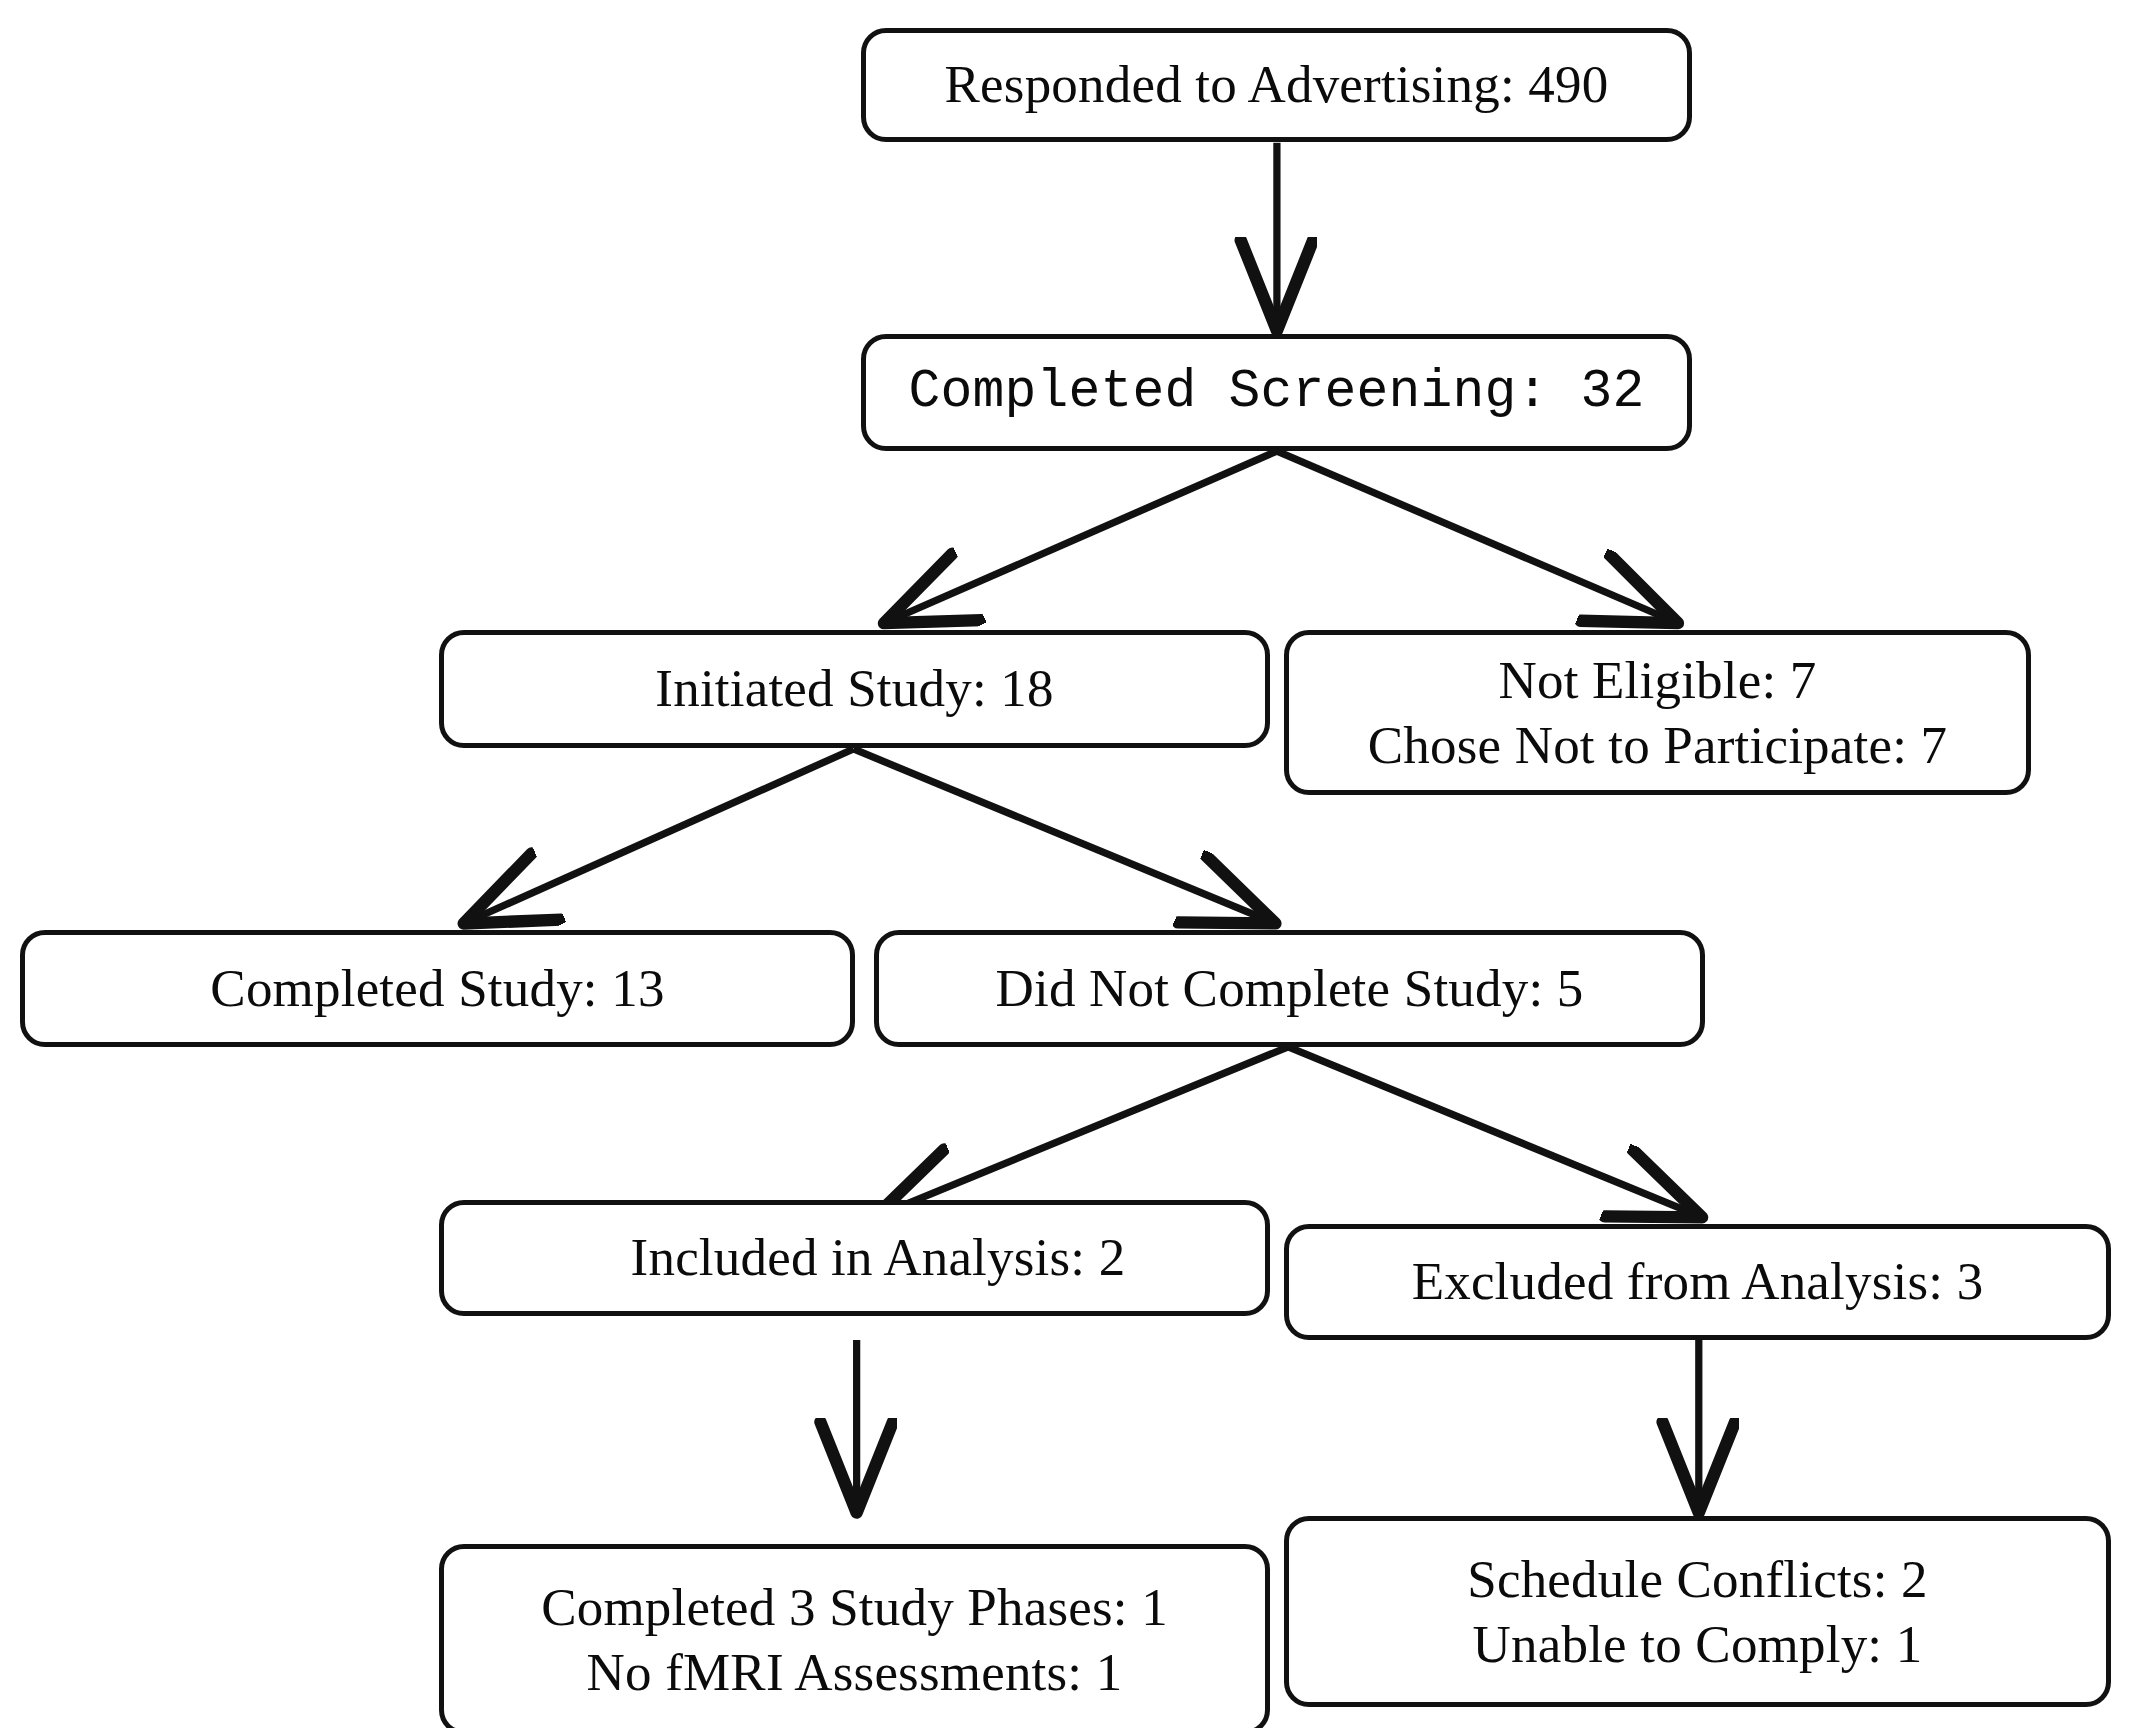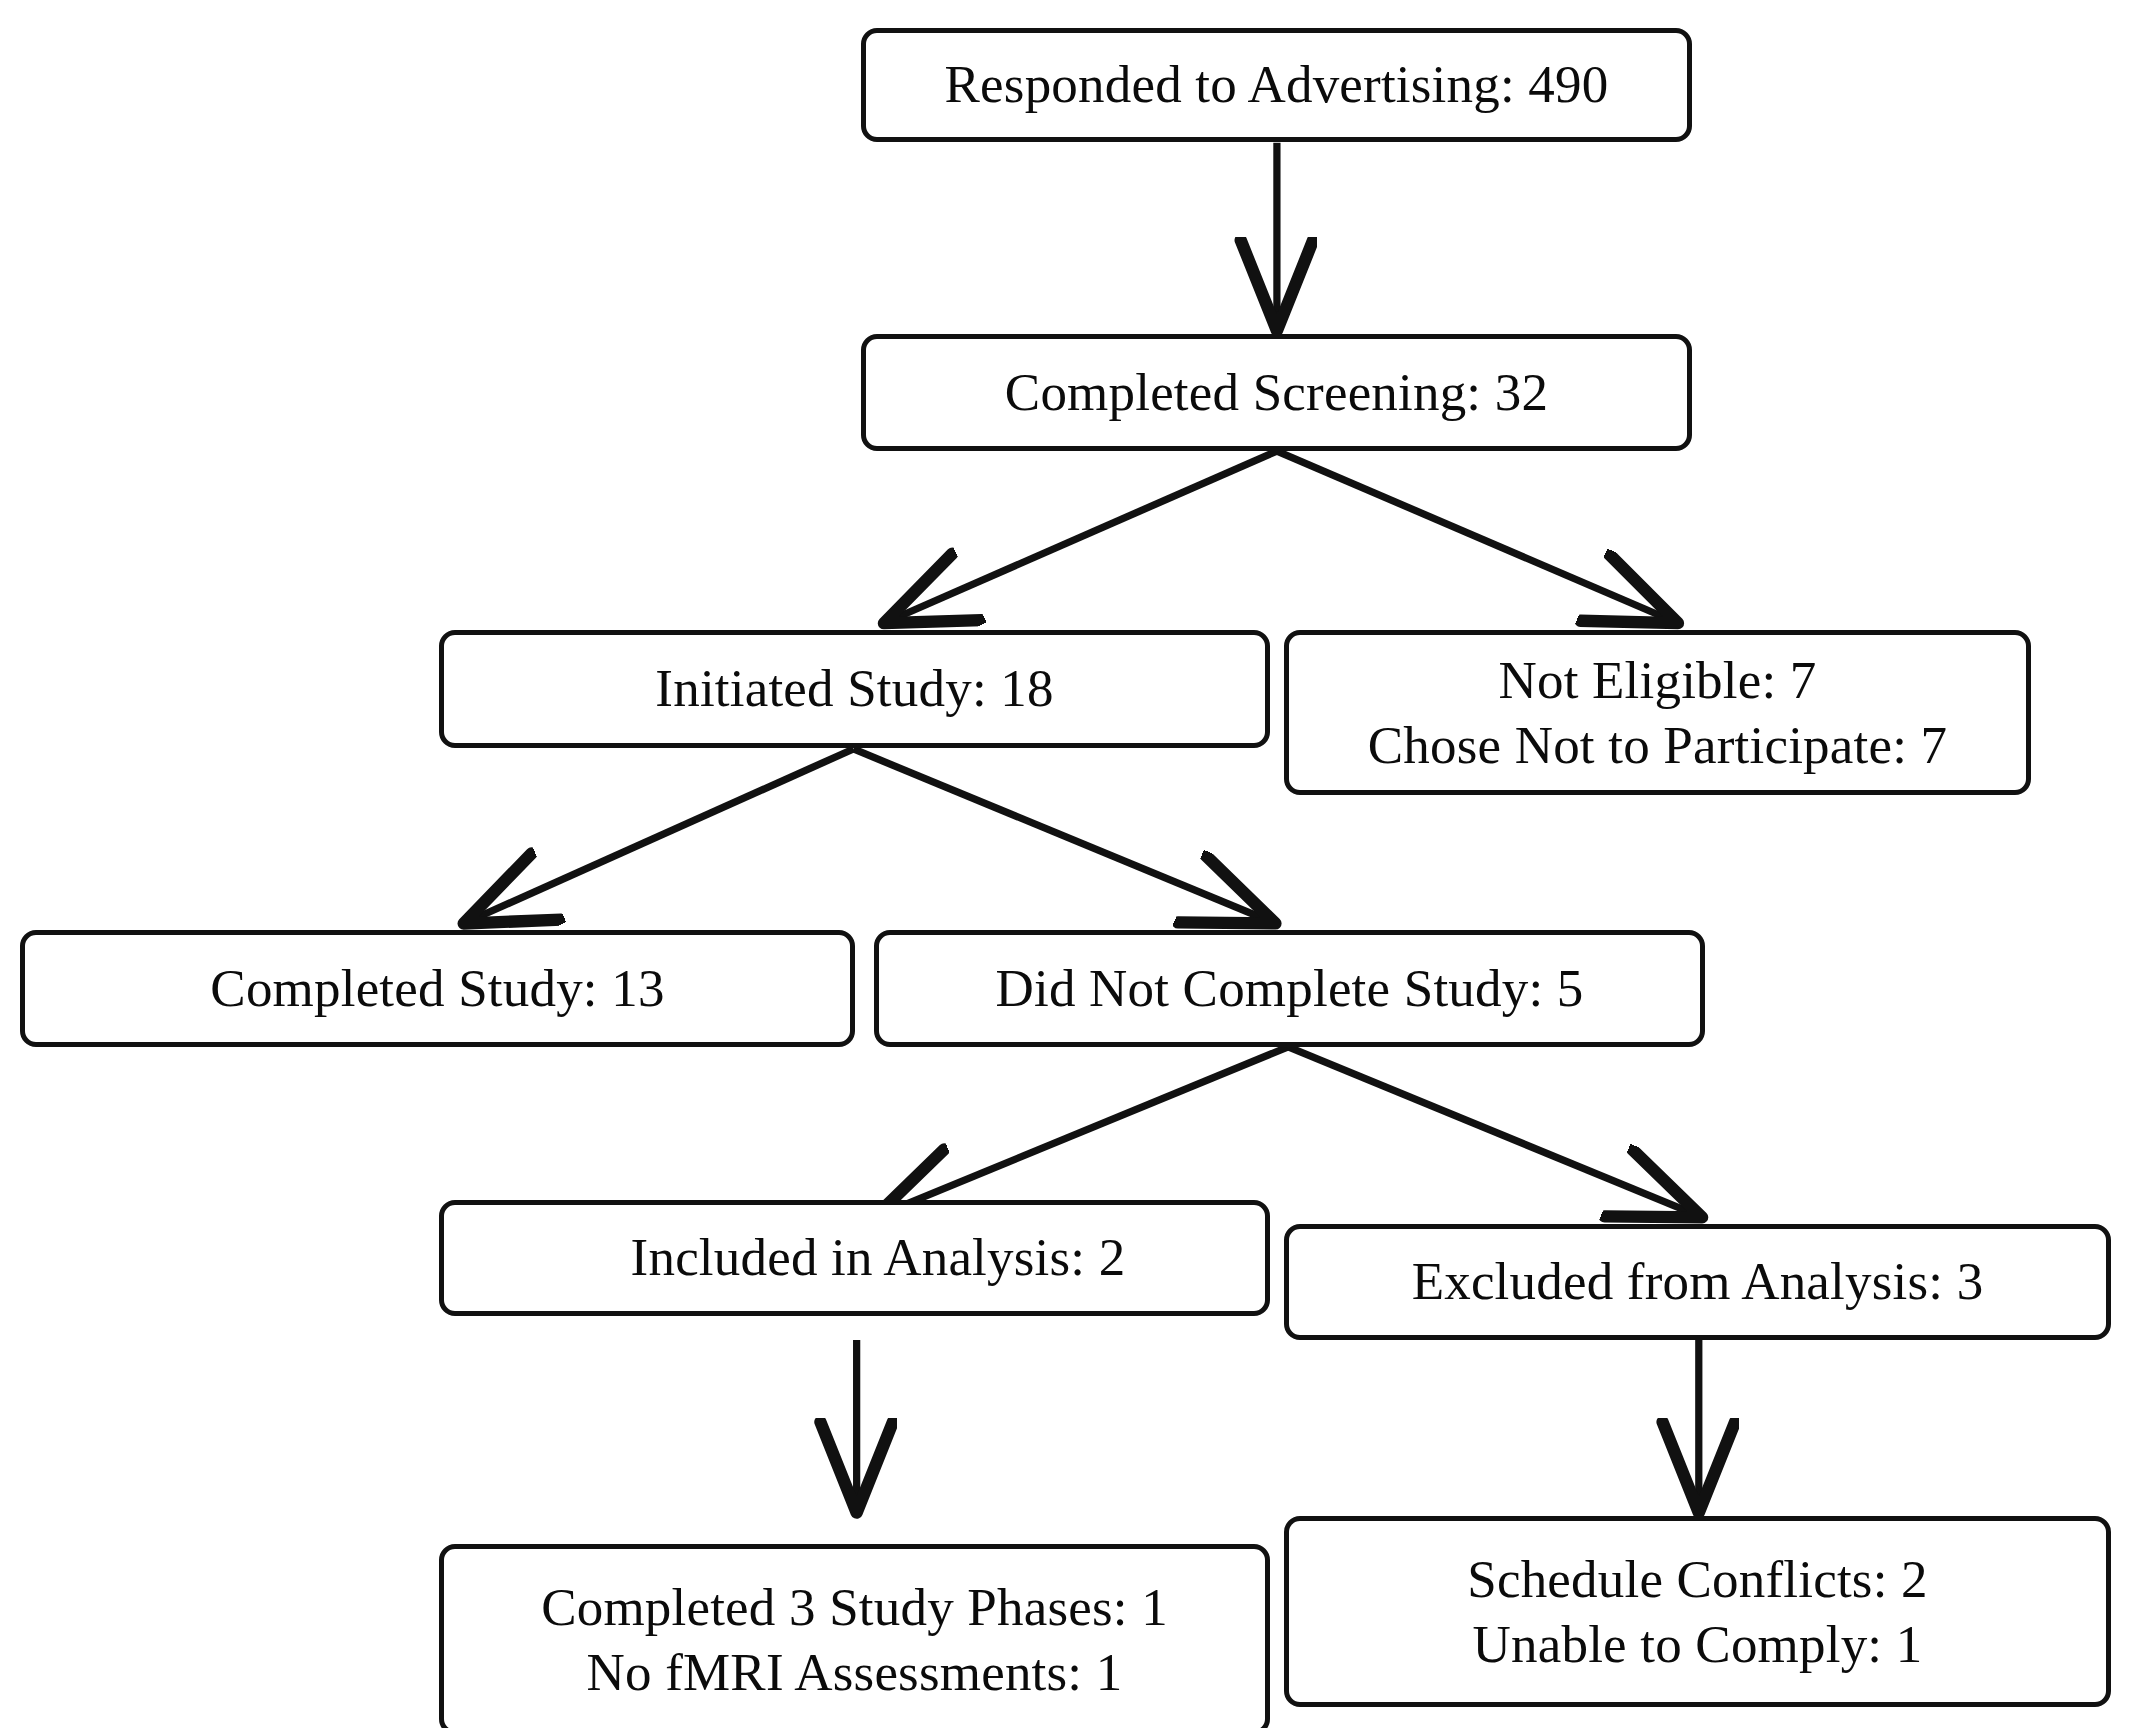--- a/index.html
+++ b/index.html
@@ -25,42 +25,42 @@
     top: 0;
     width: 2140px;
     height: 1729px;
     pointer-events: none;
   }
   .node {
     position: absolute;
     box-sizing: border-box;
     background: #ffffff;
     border: 5.6px solid #111111;
-    border-radius: 16px;
+    border-radius: 25px;
     display: flex;
     flex-direction: column;
     align-items: center;
     justify-content: center;
     text-align: center;
     z-index: 2;
   }
   .node-line {
     display: block;
     font-size: 53px;
     line-height: 1.16;
     letter-spacing: 0.2px;
     white-space: nowrap;
     color: #0b0b0b;
   }
   .node.two-line .node-line {
     line-height: 1.22;
   }
   
   #node-responded      { left: 861px; top: 28px;   width: 831px; height: 114px; }
-  #node-screening      { left: 861px; top: 334px;  width: 831px; height: 117px; }
+  #node-screening      { left: 861px; top: 334px;  width: 831px; height: 117px; font-family: Liberation Mono, monospace; }
   #node-initiated      { left: 439px;  top: 630px;  width: 831px; height: 118px; }
   #node-not-eligible   { left: 1284px; top: 630px;  width: 747px; height: 165px; }
   #node-completed      { left: 20px;   top: 930px; width: 835px; height: 117px; }
   #node-not-complete   { left: 874px; top: 930px; width: 831px; height: 117px; }
   #node-included       { left: 439px;  top: 1200px; width: 831px; height: 116px; padding-left: 47px; }
   #node-excluded       { left: 1284px; top: 1224px; width: 827px; height: 116px; }
   #node-phases         { left: 439px;  top: 1516px; width: 831px; height: 191px; margin-top: 28px; }
   #node-schedule       { left: 1284px; top: 1516px; width: 827px; height: 191px; }
 </style>
 </head>

